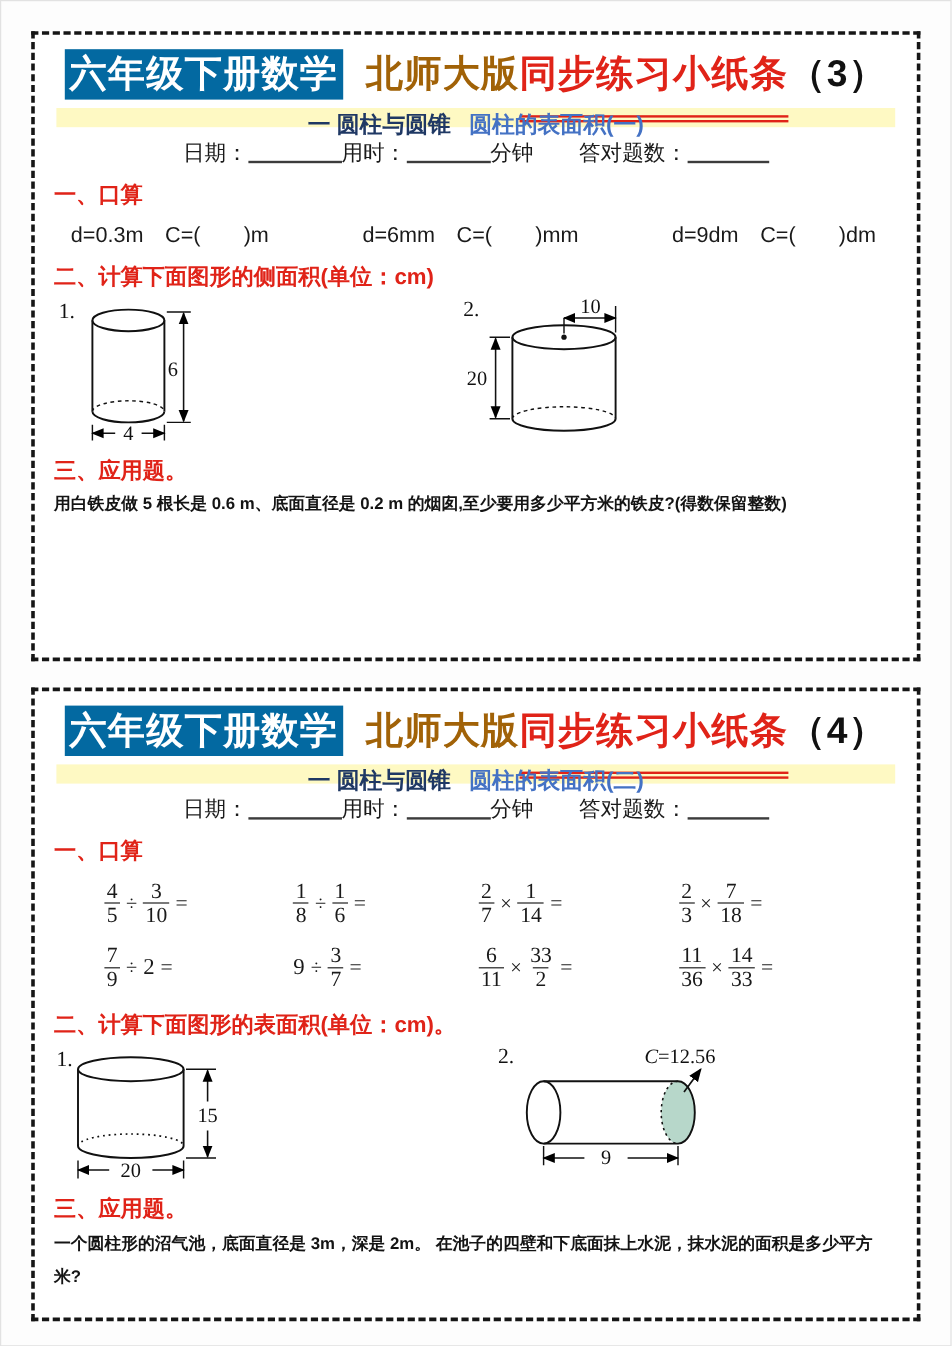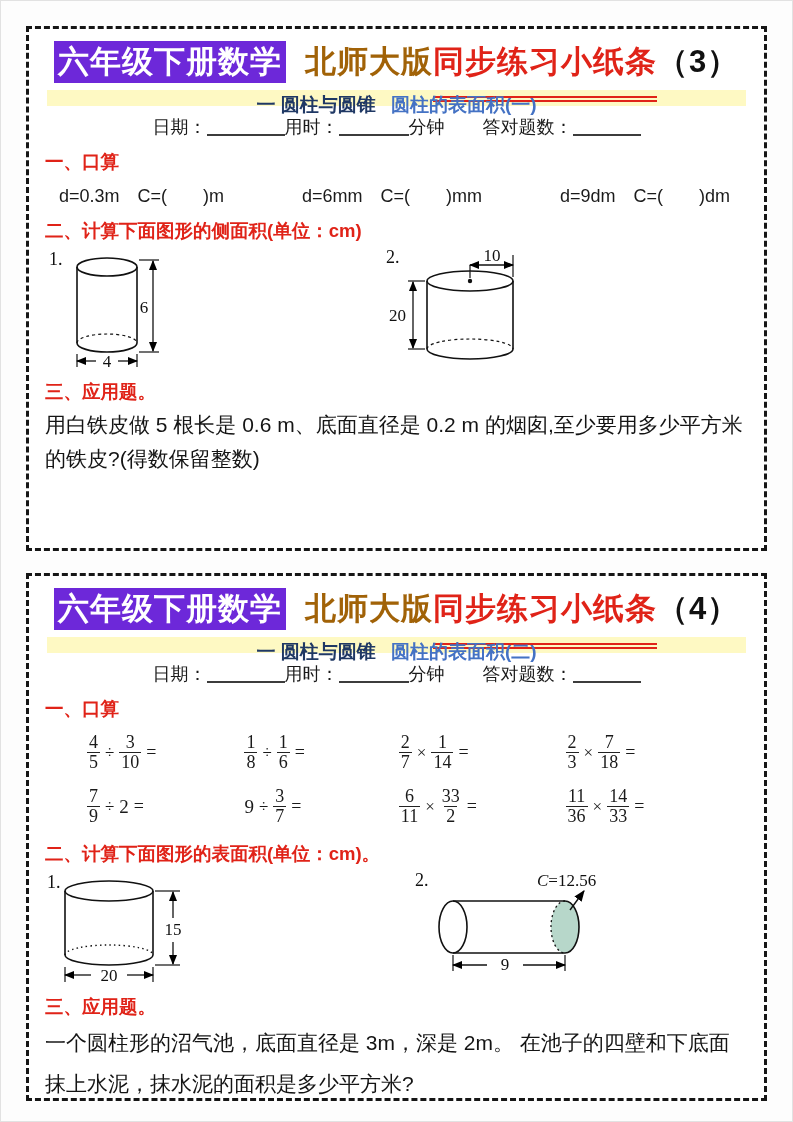--- a/index.html
+++ b/index.html
@@ -10,21 +10,21 @@
   }
   .sheet{
     position:absolute;left:25px;width:741px;background:#ffffff;
     border:3px dashed #161616;box-sizing:border-box;padding:6px 16px 0 16px;
   }
   #sheet-1{top:25px;height:525px;}
   #sheet-2{top:572px;height:528px;}
 
   .title-line{ text-align:center;font-size:31px;font-weight:700;margin-top:6px;
     letter-spacing:1px;white-space:nowrap;}
-  .title-highlight{background:#6d28d9;color:#ffffff;padding:3px 4px 4px 4px;}
+  .title-highlight{background:#0369a1;color:#ffffff;padding:3px 4px 4px 4px;}
   .title-publisher{color:#a16207;margin-left:19px;}
   .title-series{color:#e02318;border-bottom:6px double #e02318;padding-bottom:17px;}
   .title-number{color:#111111;}
 
   .subtitle-bar{
     margin:7px 2px 0 2px;background:#fef9c3;height:16px;line-height:29px;
     text-align:center;font-size:19px;font-weight:700;white-space:nowrap;}
   .subtitle-unit{color:#1f3864;margin-right:10px;}
   .subtitle-topic{color:#4472c4;}
 
@@ -46,21 +46,21 @@
   .frac .den{border-top:1.6px solid #222;padding:0 2px;}
   .frac .num{padding:0 2px;}
   .op{font-size:17px;} .whole{font-size:19px;}
 
   .figs-row{display:flex;align-items:flex-start;margin:4px 0 0 2px;}
   .figs-row svg{display:block;}
   svg text{font-family:"Liberation Serif",serif;fill:#111;}
   .dimtxt{font-size:17px;} .figlab{font-size:18px;}
   .ital{font-style:italic;}
 
-  .word-problem{font-size:21px;line-height:1.62;margin:2px 2px 0 0;color:#141414;}
+  .word-problem{font-size:14px;line-height:1.62;margin:2px 2px 0 0;color:#141414;font-weight:bold;}
   .word-problem.wide{line-height:1.95;}
 </style>
 </head>
 <body>
 
 <div class="sheet" id="sheet-1">
   <div class="title-line">
     <span class="title-highlight">六年级下册数学</span><span class="title-publisher">北师大版</span><span class="title-series">同步练习小纸条</span><span class="title-number">（3）</span>
   </div>
 

